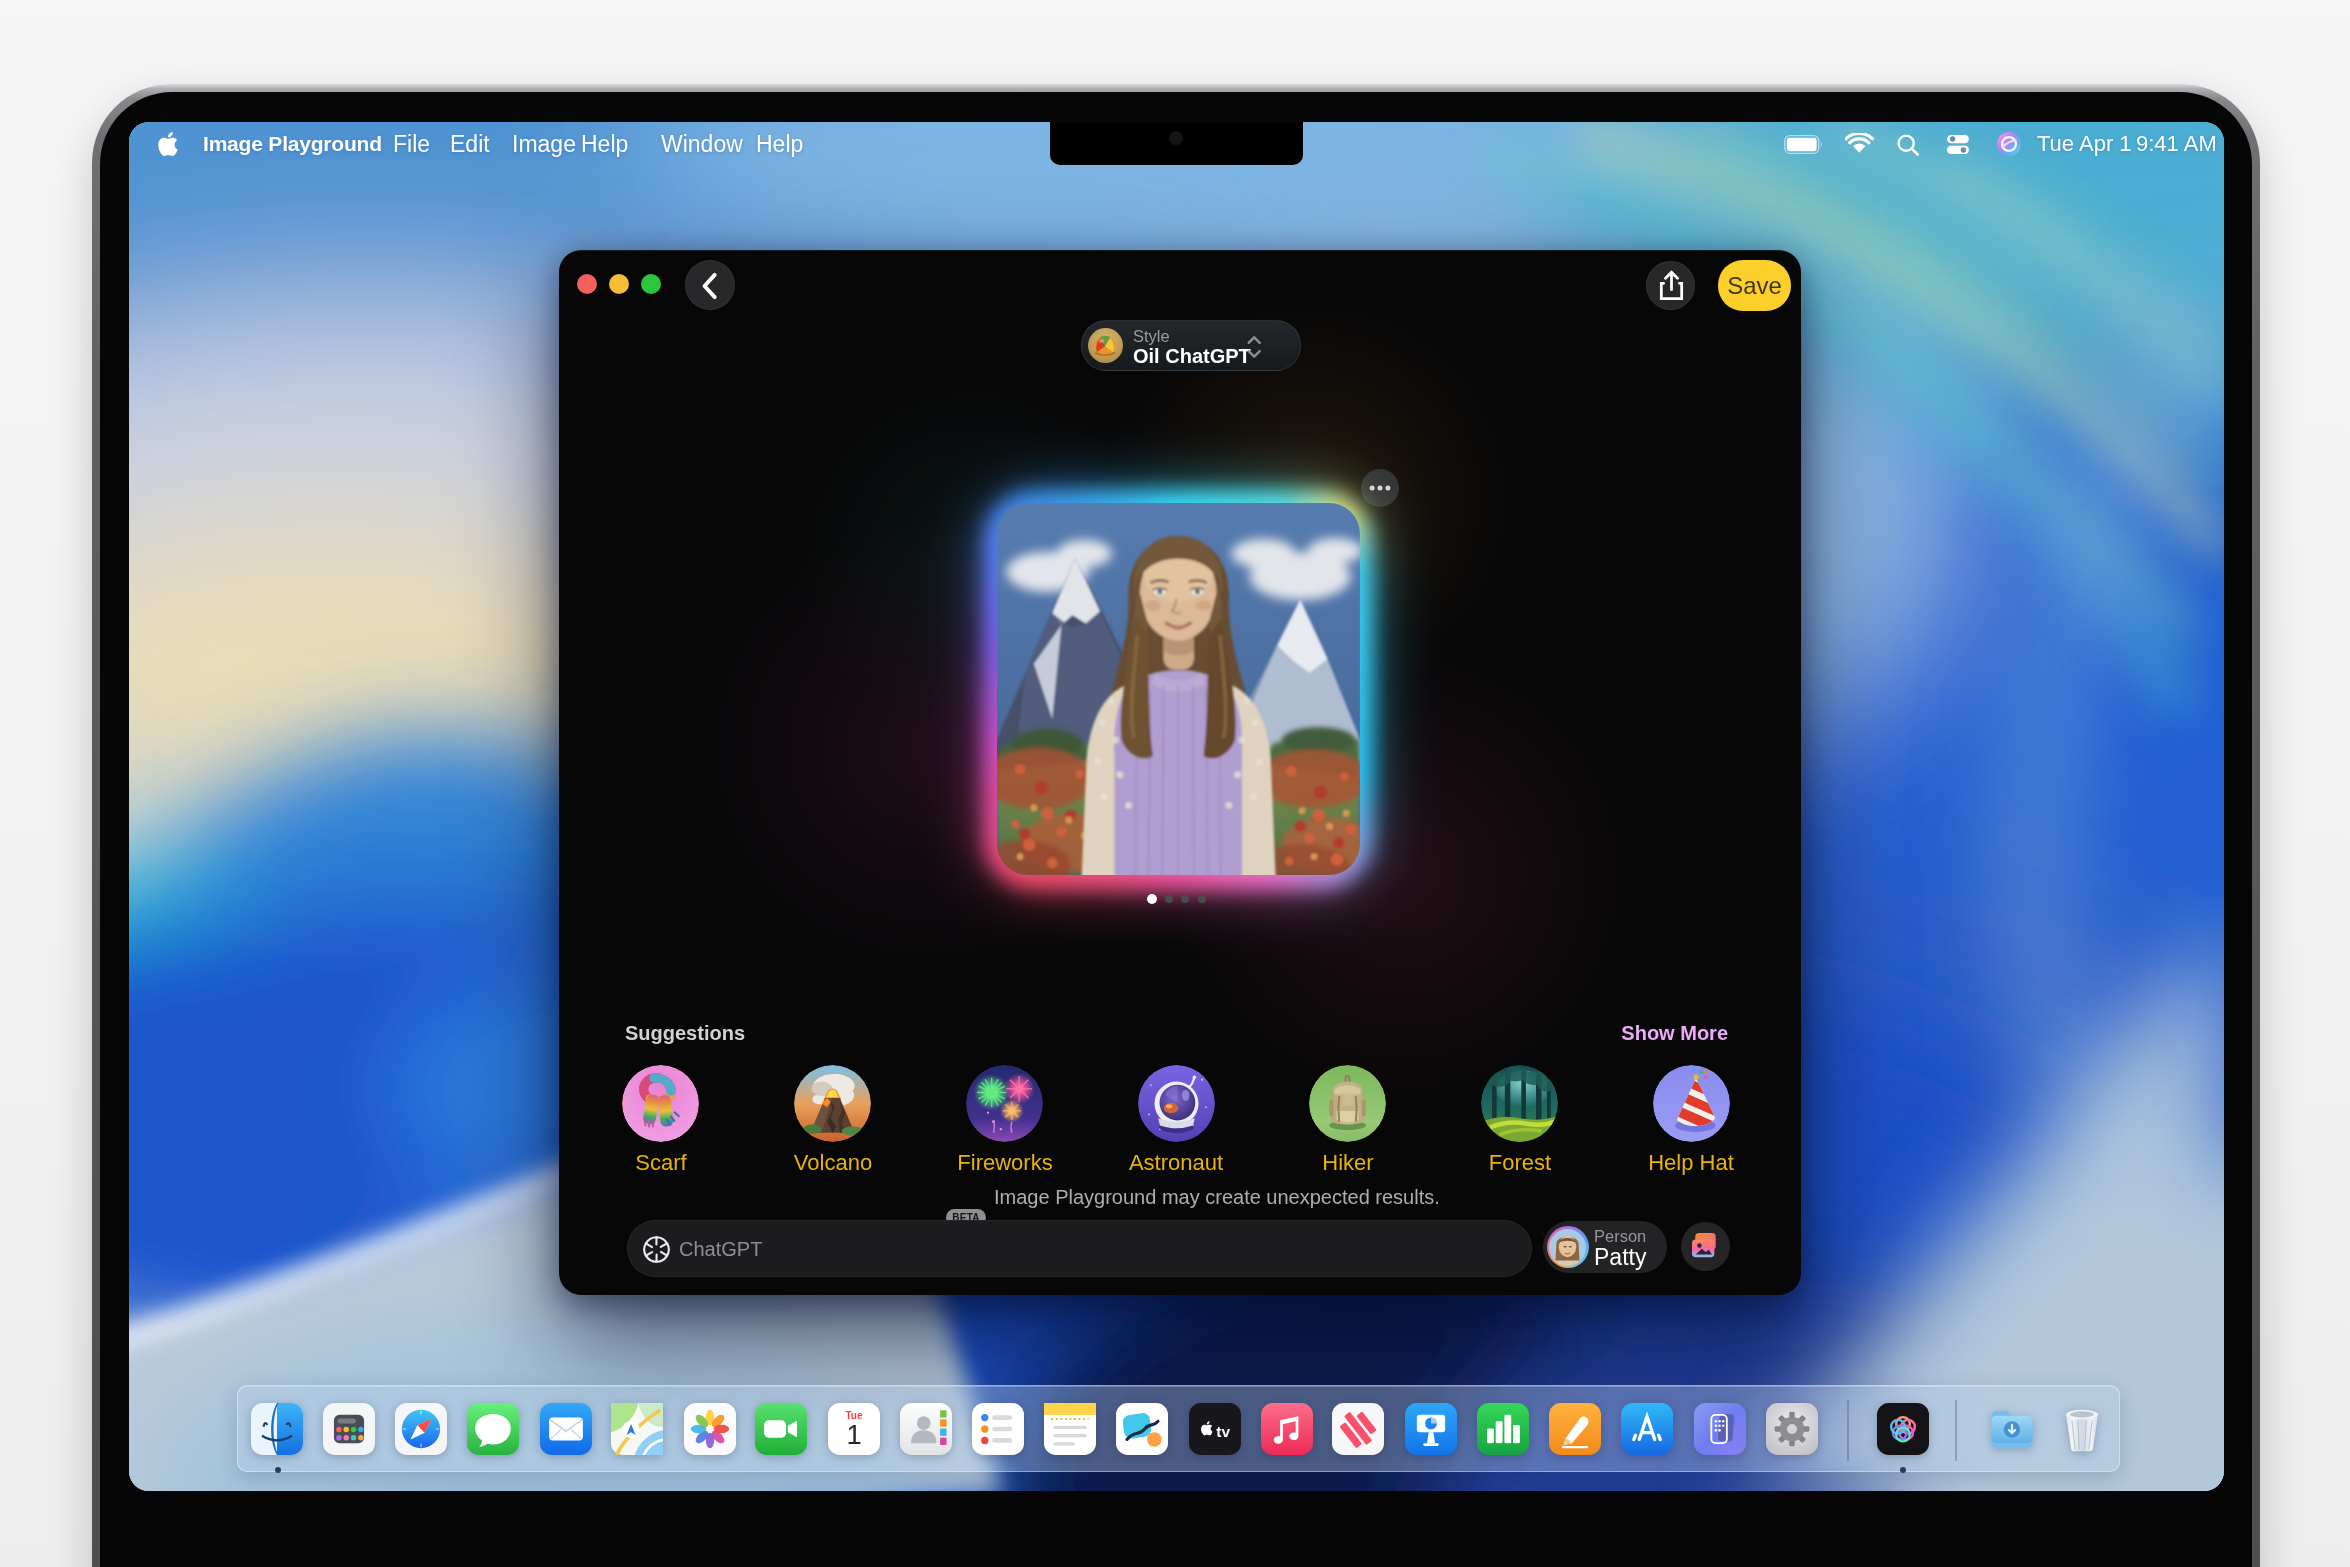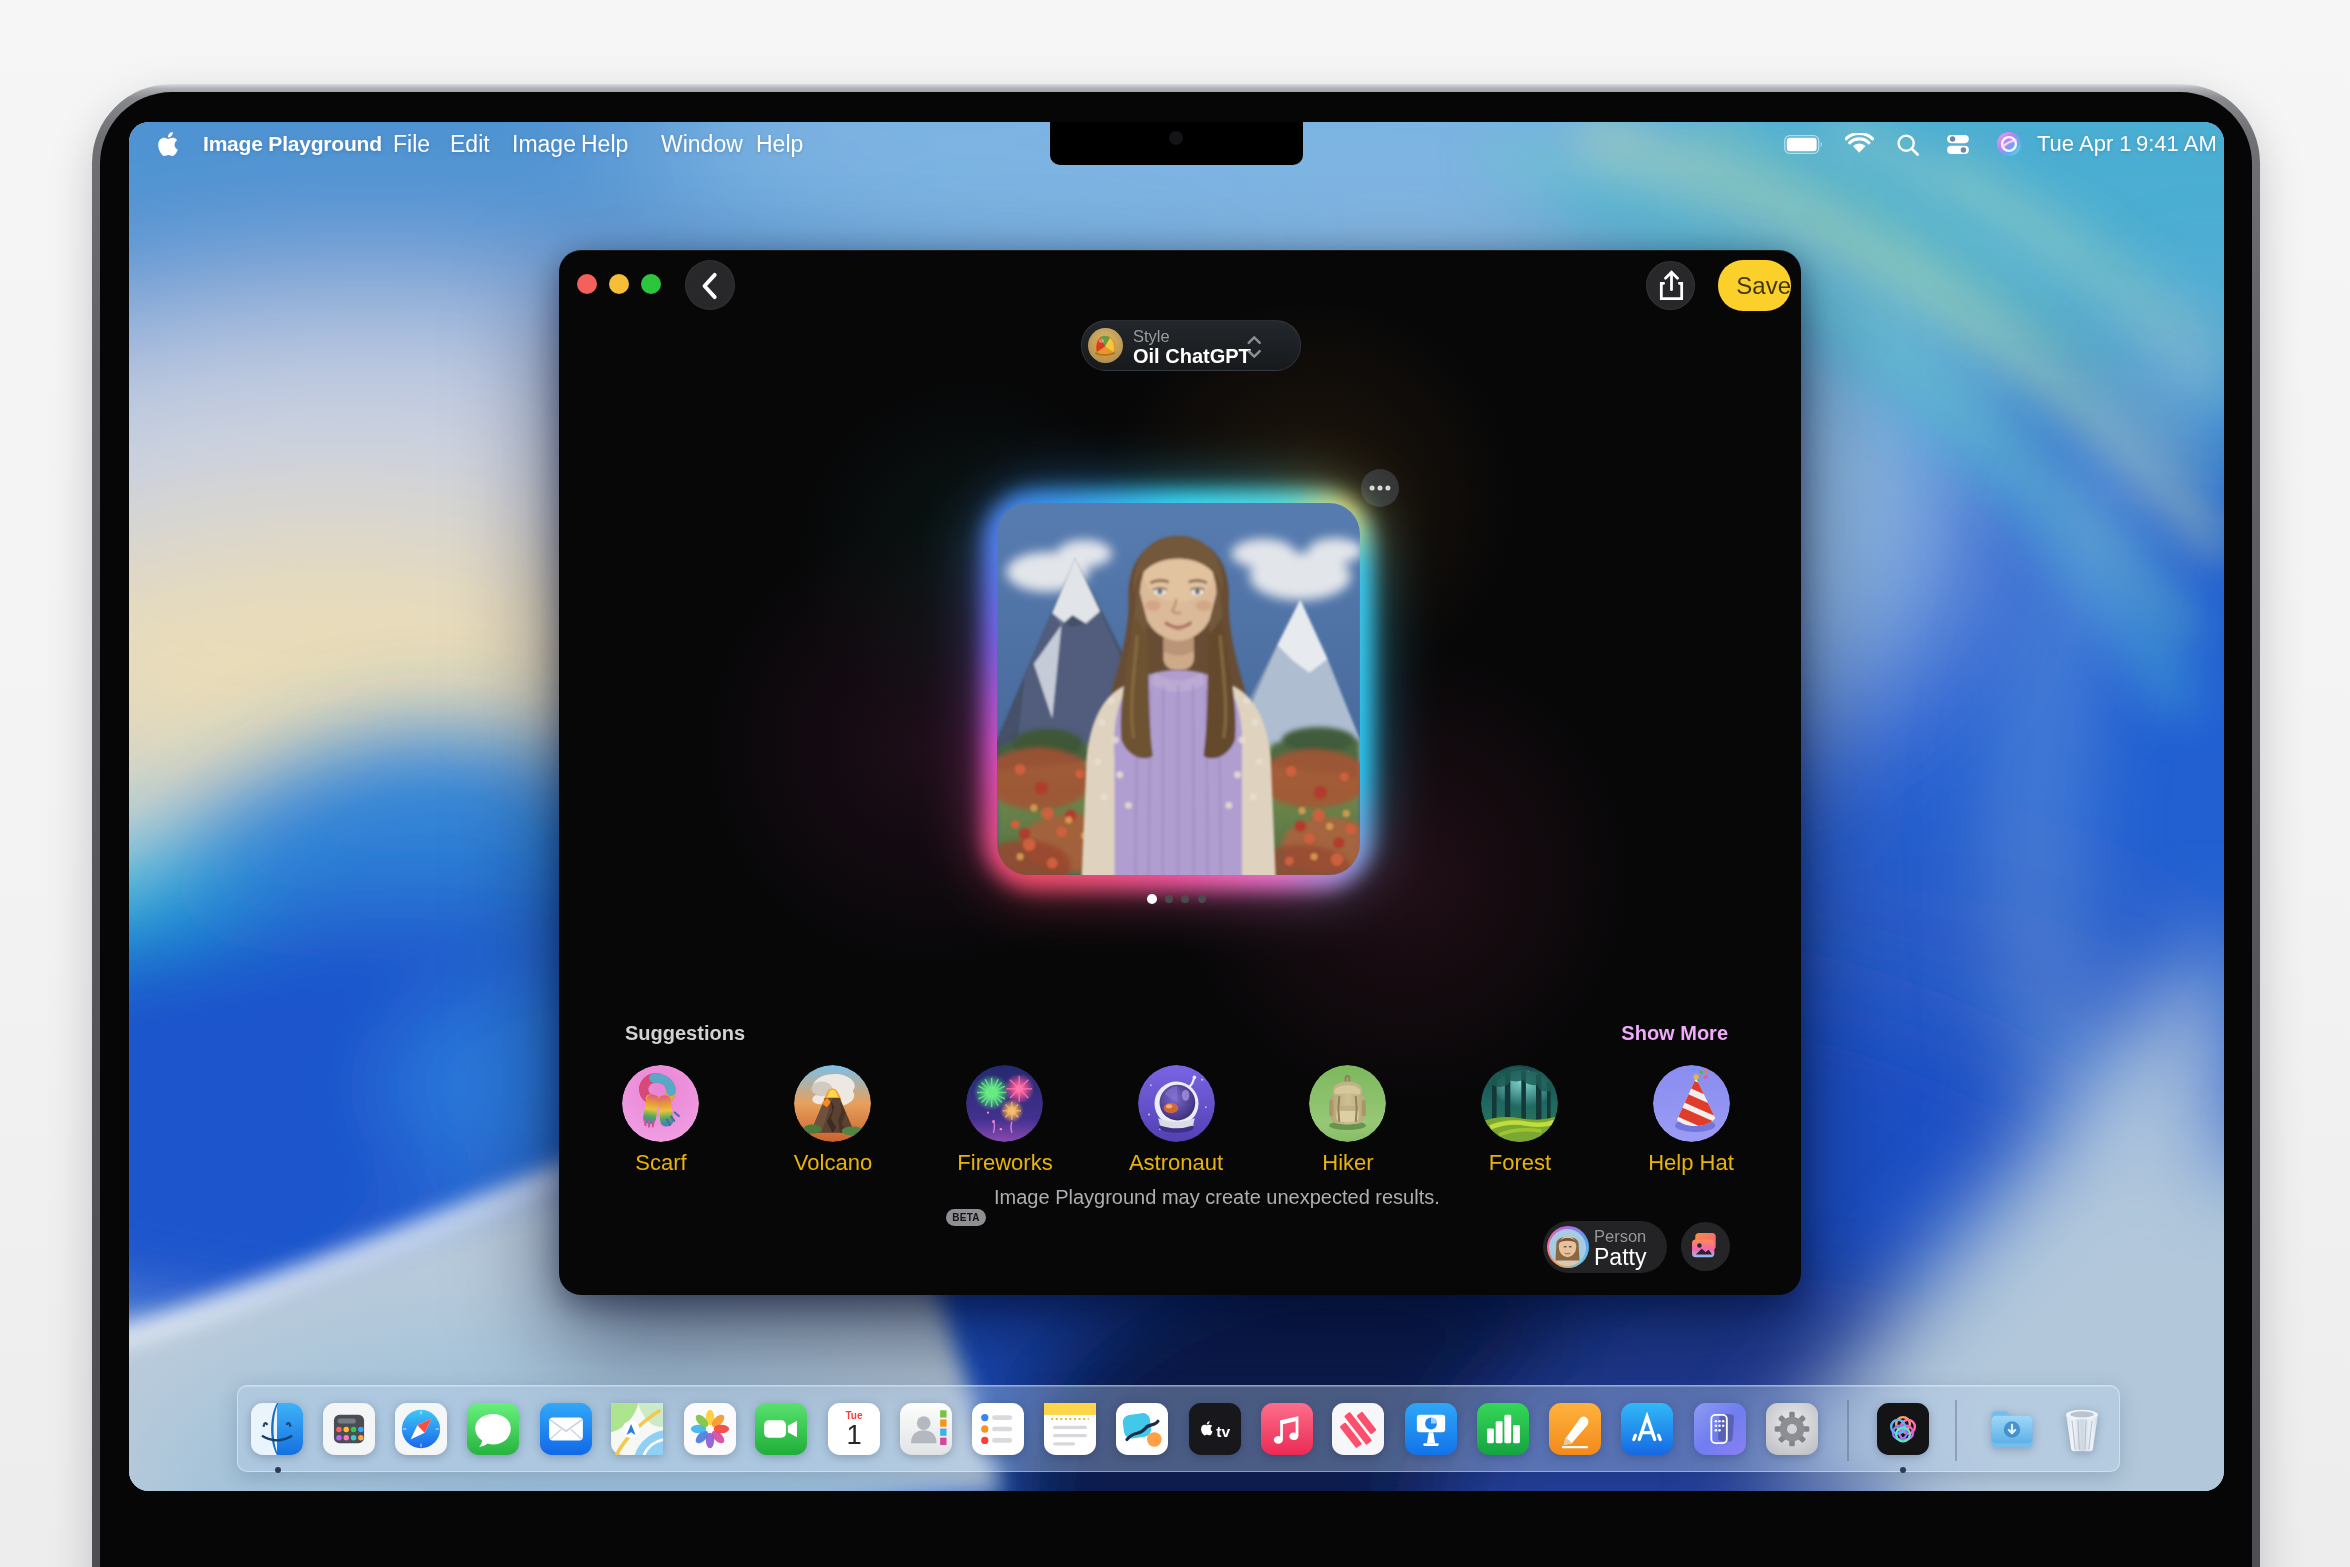--- a/index.html
+++ b/index.html
@@ -191,21 +191,21 @@
       <div class="circbtn" style="left:1087px;top:11px;width:49px;height:49px">
         <svg width="49" height="49" viewBox="0 0 53 53">
           <g stroke="#fff" stroke-width="3" fill="none" stroke-linecap="round">
             <path d="M18 23 H15.5 V39.5 H37.5 V23 H35"></path>
             <line x1="26.5" y1="30" x2="26.5" y2="11.5"></line>
             <path d="M20 17.5 L26.5 11 L33 17.5"></path>
           </g>
         </svg>
       </div>
 
-      <div class="abs" style="left:1159px;top:10px;width:73px;height:51px;border-radius:25px;background:#fcd02b;color:#41370f;font-size:24px;font-weight:500;text-align:right;line-height:51px">Save</div>
+      <div class="abs" style="left:1159px;top:10px;width:73px;height:51px;border-radius:25px;background:#fcd02b;color:#41370f;font-size:24px;font-weight:500;text-align:center;line-height:51px">Save</div>
 
       <div class="abs" style="left:522px;top:70px;width:220px;height:51px;border-radius:25px;background:linear-gradient(180deg,#23282c,#17191c);border:0.9px solid rgba(255,255,255,0.09)">
         <svg class="abs" style="left:6.4px;top:6.9px" width="35" height="35" viewBox="0 0 38 38">
           <defs>
             <radialGradient id="sandg" cx="0.5" cy="0.35" r="0.8">
               <stop offset="0" stop-color="#d8b76a"></stop>
               <stop offset="1" stop-color="#a9874a"></stop>
             </radialGradient>
           </defs>
           <circle cx="19" cy="19" r="19" fill="url(#sandg)"></circle>
@@ -673,20 +673,33 @@
         <div class="slabel" style="left:354px">Fireworks</div>
         <div class="slabel" style="left:525px">Astronaut</div>
         <div class="slabel" style="left:697px">Hiker</div>
         <div class="slabel" style="left:869px">Forest</div>
         <div class="slabel" style="left:1040px">Help Hat</div>
       </div>
 
       <div id="betapill" class="abs">BETA</div>
       <div id="caption" class="abs">Image Playground may create unexpected results.</div>
 
+      <div id="inputbar" class="abs">
+        <svg class="abs" style="left:13.8px;top:13.8px" width="29" height="29" viewBox="0 0 32 32">
+          <g stroke="#ececee" stroke-width="2.3" fill="none" stroke-linecap="round" transform="translate(16 16)">
+            <path d="M 0 -13.5 A 13.5 13.5 0 0 1 11.7 -6.75 L 4.8 -2.9"></path>
+            <path d="M 0 -13.5 A 13.5 13.5 0 0 1 11.7 -6.75 L 4.8 -2.9" transform="rotate(60)"></path>
+            <path d="M 0 -13.5 A 13.5 13.5 0 0 1 11.7 -6.75 L 4.8 -2.9" transform="rotate(120)"></path>
+            <path d="M 0 -13.5 A 13.5 13.5 0 0 1 11.7 -6.75 L 4.8 -2.9" transform="rotate(180)"></path>
+            <path d="M 0 -13.5 A 13.5 13.5 0 0 1 11.7 -6.75 L 4.8 -2.9" transform="rotate(240)"></path>
+            <path d="M 0 -13.5 A 13.5 13.5 0 0 1 11.7 -6.75 L 4.8 -2.9" transform="rotate(300)"></path>
+          </g>
+        </svg>
+        <div id="chatgpt-ph" class="abs">ChatGPT</div>
+      </div>
 
       <div id="personpill" class="abs">
         <div class="abs" style="left:3.7px;top:5px;width:42px;height:42px;border-radius:50%;background:conic-gradient(from 210deg,#f5a13c,#ef6a9c,#b36ae0,#5a9df0,#67c7e8,#f5a13c)">
           <svg class="abs" style="left:2.8px;top:2.8px" width="37" height="37" viewBox="0 0 40 40">
             <defs>
               <clipPath id="avclip">
                 <circle cx="20" cy="20" r="20"></circle>
               </clipPath>
             </defs>
             <g clip-path="url(#avclip)">

